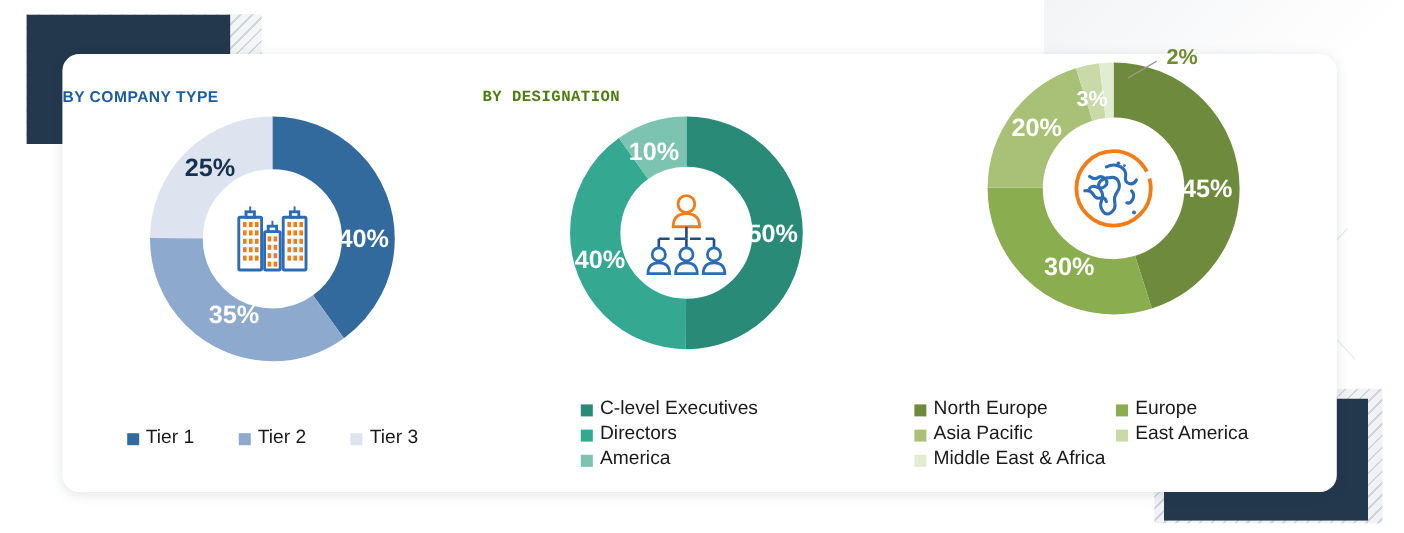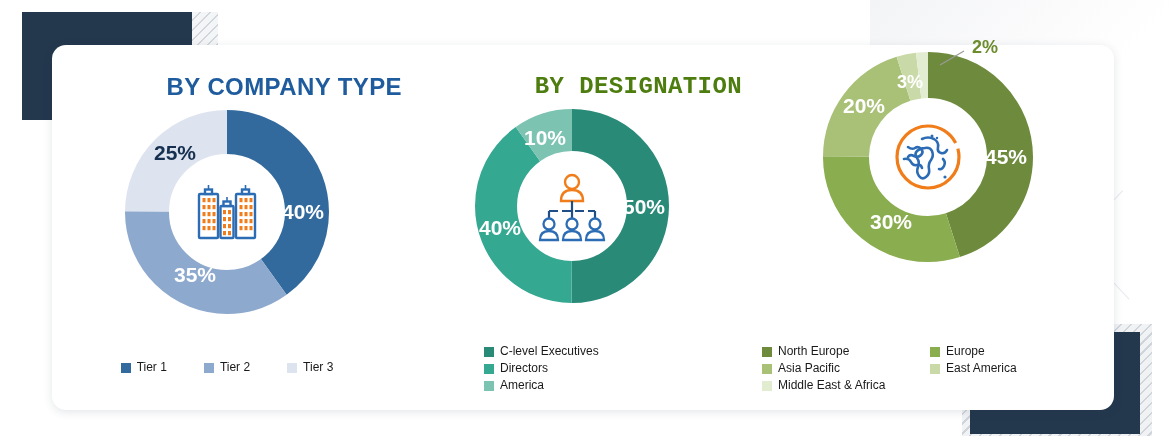--- a/index.html
+++ b/index.html
@@ -56,21 +56,21 @@
     box-shadow:0 2px 10px rgba(40,55,80,.13);
   }
 
   .panels{display:flex;width:100%;height:100%;}
   .panel{flex:1;position:relative;}
   .panel.p1{flex:0 0 350px;}
   .panel.p2{flex:0 0 340px;}
   .panel.p3{flex:1;}
 
   .panel-title{
-    text-align:right;font-weight:bold;font-size:24px;
+    text-align:left;font-weight:bold;font-size:13px;
     letter-spacing:.4px;margin-top:28px;
   }
   .t-blue{color:#1f5c9e;}
   .t-teal{color:#4d7c0f;font-family:Liberation Mono, monospace;}
   .t-green{color:#6c8c2e;}
 
   .donut-wrap{position:relative;margin:8px auto 0;}
   .donut-wrap svg{display:block;overflow:visible;}
 
   .center-icon{
@@ -78,21 +78,21 @@
   }
 
   .pct{
     font-weight:bold;font-family:"Liberation Sans",sans-serif;
     pointer-events:none;
   }
 
   
   .legend{
     position:absolute;left:0;right:0;
-    font-size:12px;color:#1a1a1a;
+    font-size:16px;color:#1a1a1a;
   }
   .legend-item{display:flex;align-items:center;gap:6px;white-space:nowrap;}
   .swatch{width:10px;height:10px;display:inline-block;flex:0 0 auto;position:relative;top:1px;}
 
   #lg1{bottom:36px;display:flex;justify-content:center;gap:37px;}
   #lg2{bottom:18px;left:42px;display:flex;flex-direction:column;gap:3px;align-items:flex-start;}
   #lg2 .legend-item{padding-left:40px;}
   #lg3{bottom:18px;left:10px;display:grid;grid-template-columns:150px 160px;gap:3px 18px;padding-left:10px;}
 </style>
 </head>

